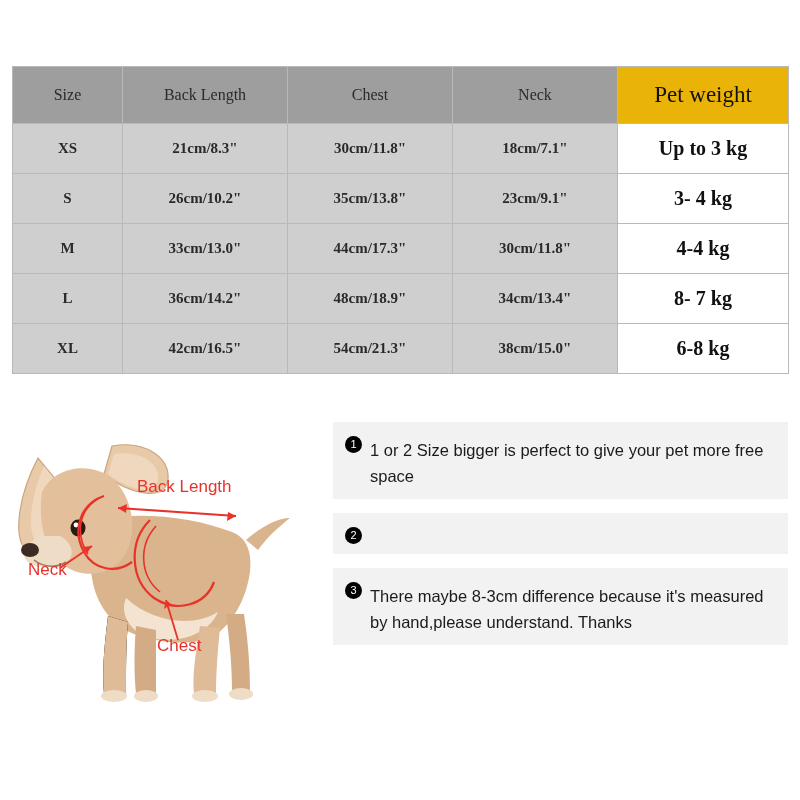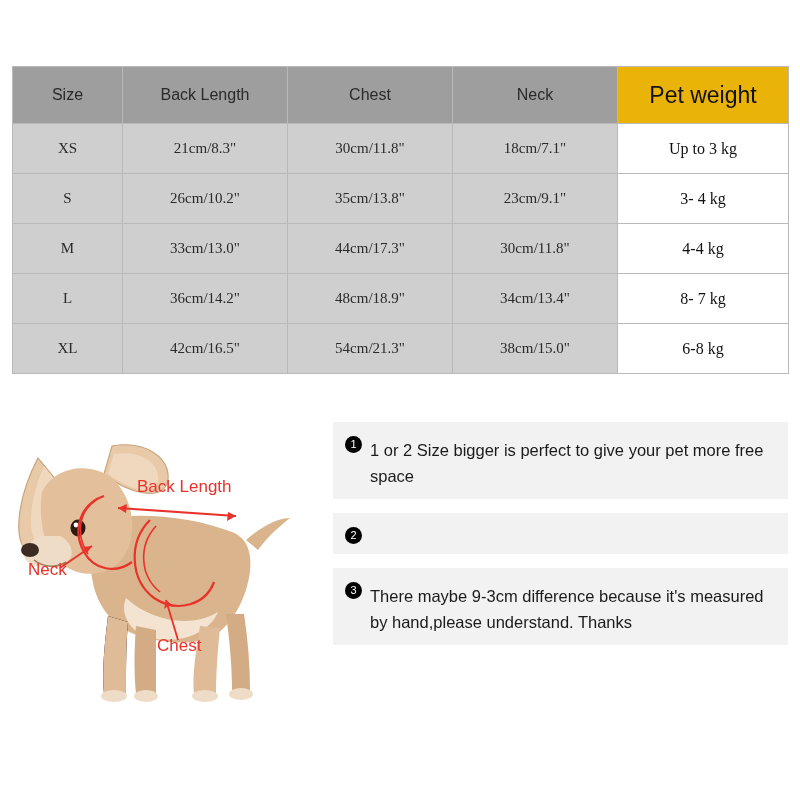--- a/index.html
+++ b/index.html
@@ -33,36 +33,37 @@
     text-align: center;
     font-weight: normal;
     color: #2a2a2a;
   }
   
   .hdr th {
     background: #9e9e9e;
     color: #2b2b2b;
     height: 54px;
     font-size: 16px;
-    font-family: Liberation Sans, sans-serif;
+    font-family: Liberation Serif, serif;
   }
   .hdr th.weight-col {
     background: #eab308;
     color: #111;
     font-size: 23px;
     border-left: 1px solid #b9b9b9;
   }
   .size-table tbody td {
     height: 47px;
     font-size: 15px;
     background: #cfcfcf;
+    font-weight: bold;
   }
   .size-table tbody td.weight-cell {
     background: #ffffff;
-    font-size: 16px;
+    font-size: 20px;
     color: #111;
   }
   
   col.c-size   { width: 110px; }
   col.c-back   { width: 165px; }
   col.c-chest  { width: 165px; }
   col.c-neck   { width: 165px; }
   col.c-weight { width: 171px; }
 
   
@@ -265,16 +266,16 @@
   <div id="notes">
     <div class="note">
       <span class="bullet">1</span>
       <span class="txt">1 or 2 Size bigger is perfect to give your pet more free space</span>
     </div>
     <div class="note">
       <span class="bullet">2</span>
     </div>
     <div class="note">
       <span class="bullet">3</span>
-      <span class="txt">There maybe 9-3cm difference because it's measured by hand,please understand. Thanks</span>
+      <span class="txt">There maybe 8-3cm difference because it's measured by hand,please understand. Thanks</span>
     </div>
   </div>
 </div>
 
 </body></html>

